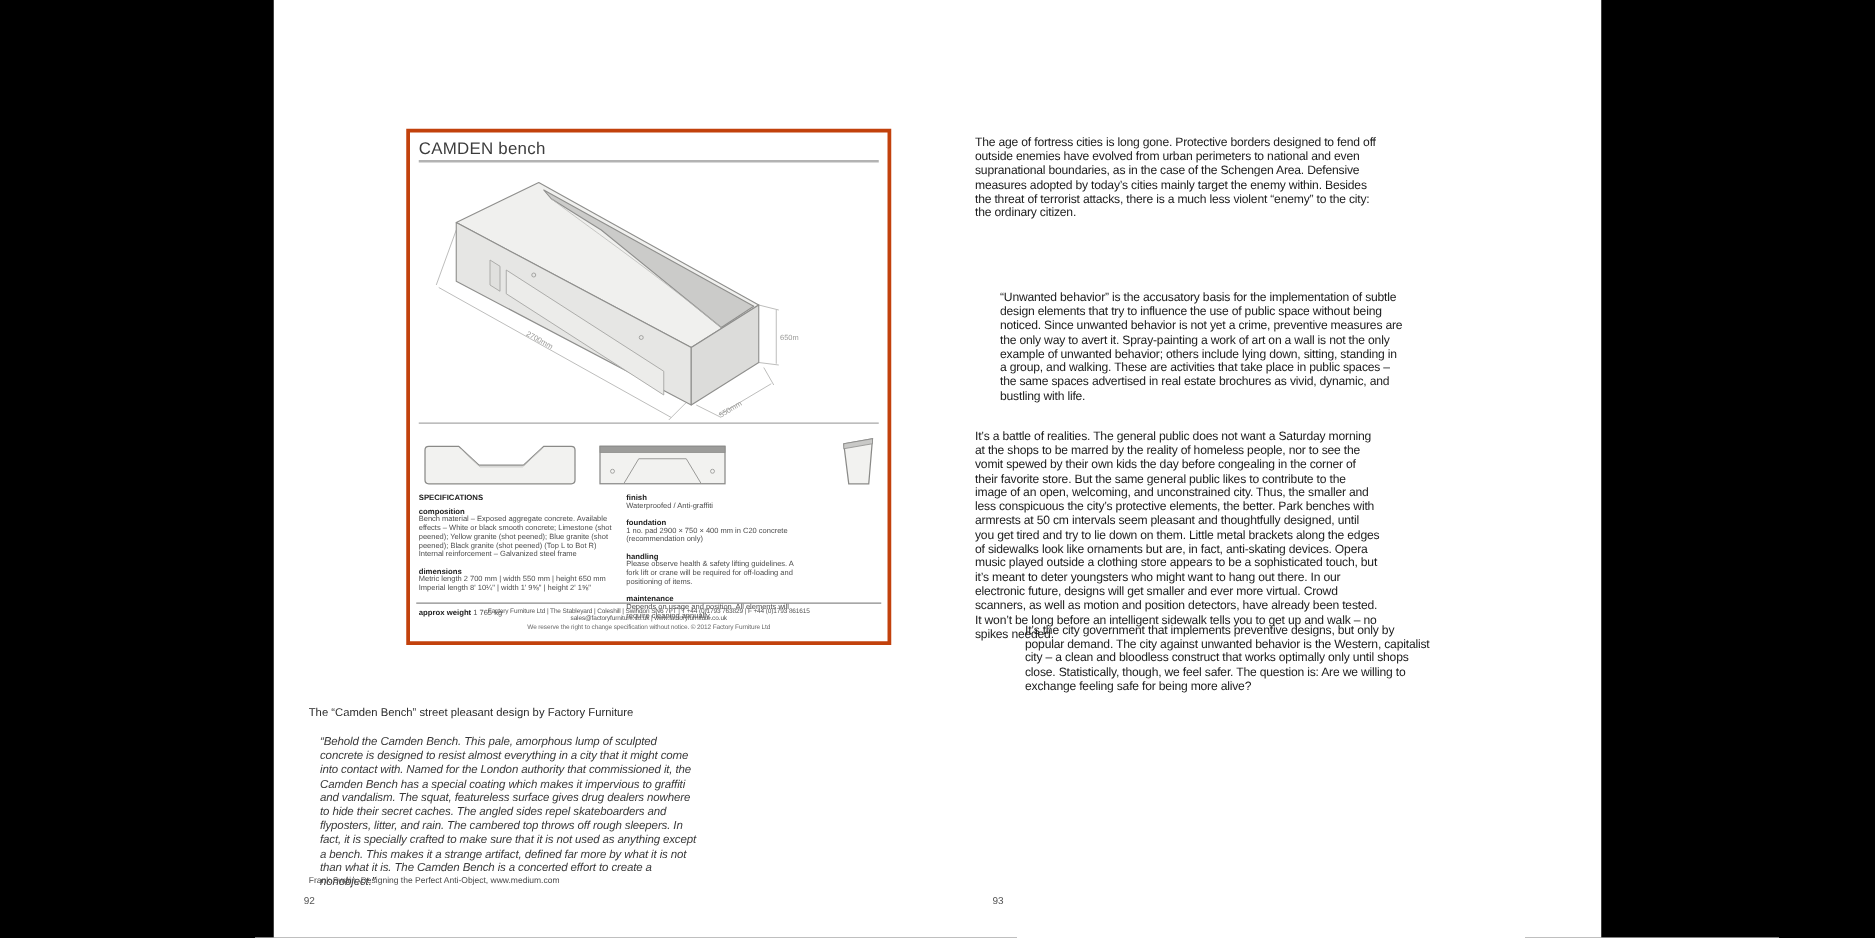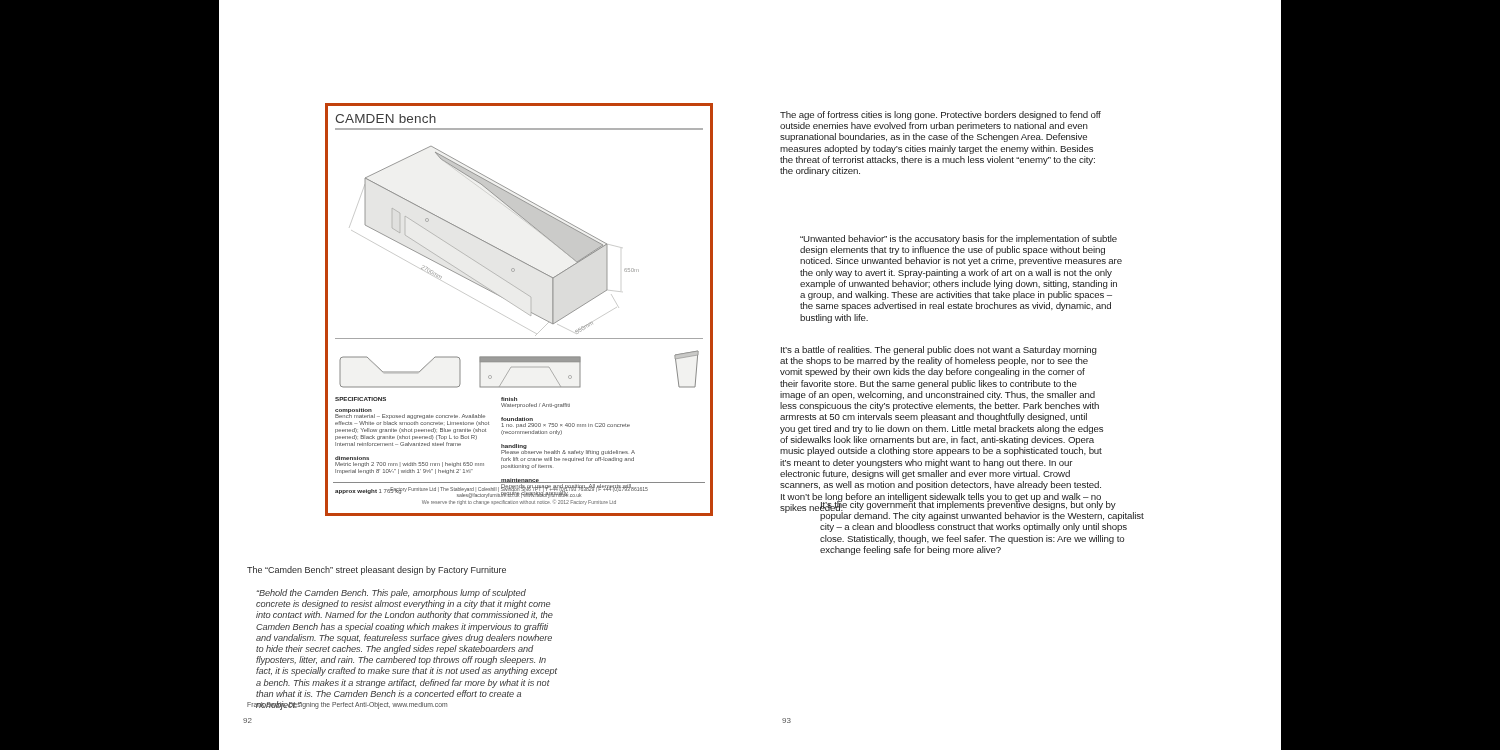--- a/index.html
+++ b/index.html
@@ -46,21 +46,21 @@
   .quote{
     position:absolute;left:37px;top:588px;width:306px;
     font-size:9.2px;font-style:italic;color:#3a3a3a;line-height:11.2px;letter-spacing:-0.1px;
   }
   .attribution{
     position:absolute;left:28px;top:701px;width:330px;
     font-size:6.8px;color:#4a4a4a;
   }
   .pagenum{position:absolute;top:716px;font-size:8px;color:#555;}
   .pagenum.left{left:24px;}
-  .pagenum.right{left:563px;}
+  .pagenum.right{left:575px;}
 
   
   .rp-title{
     position:absolute;left:561px;top:36px;width:400px;
     font-size:37px;font-weight:700;color:#161616;letter-spacing:-1.2px;line-height:40px;
   }
   .rp-body{
     position:absolute;left:561px;width:324px;
     font-size:9.7px;font-weight:400;color:#1b1b1b;line-height:11.3px;letter-spacing:-0.15px;
   }

